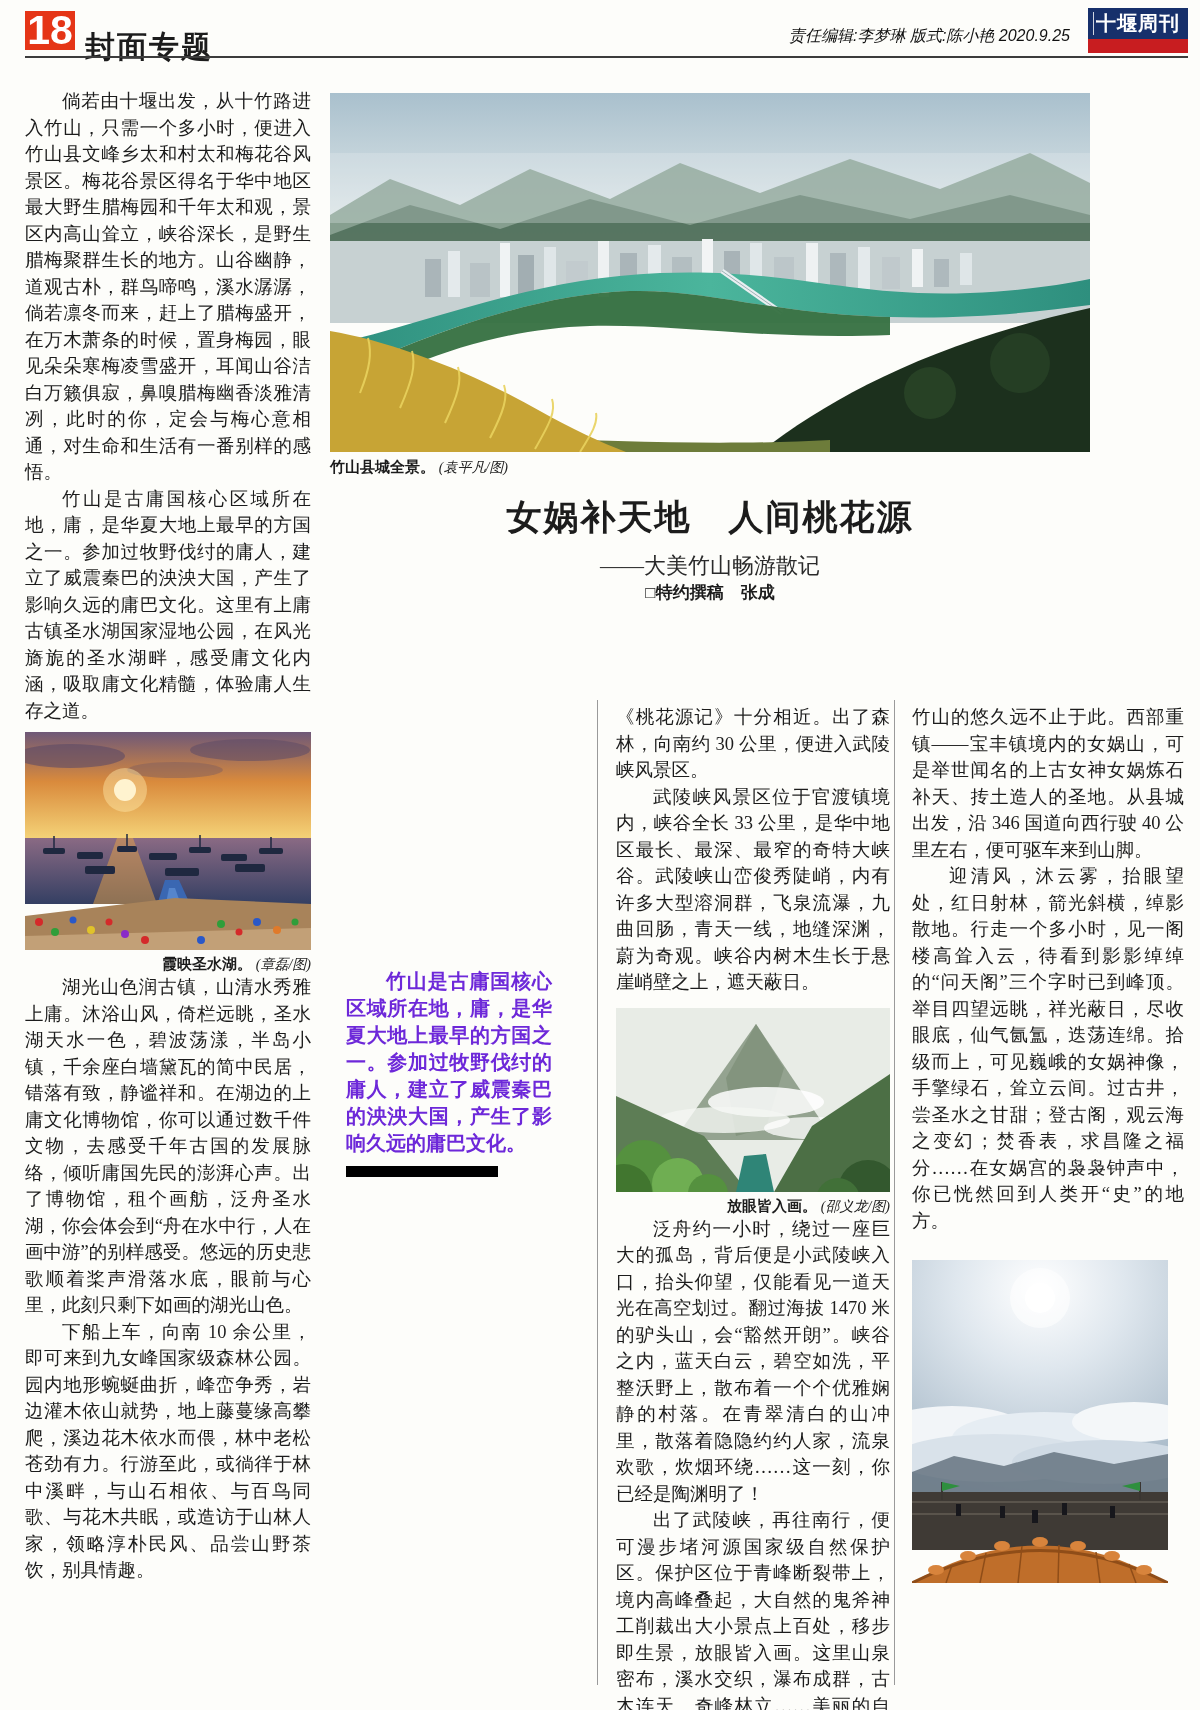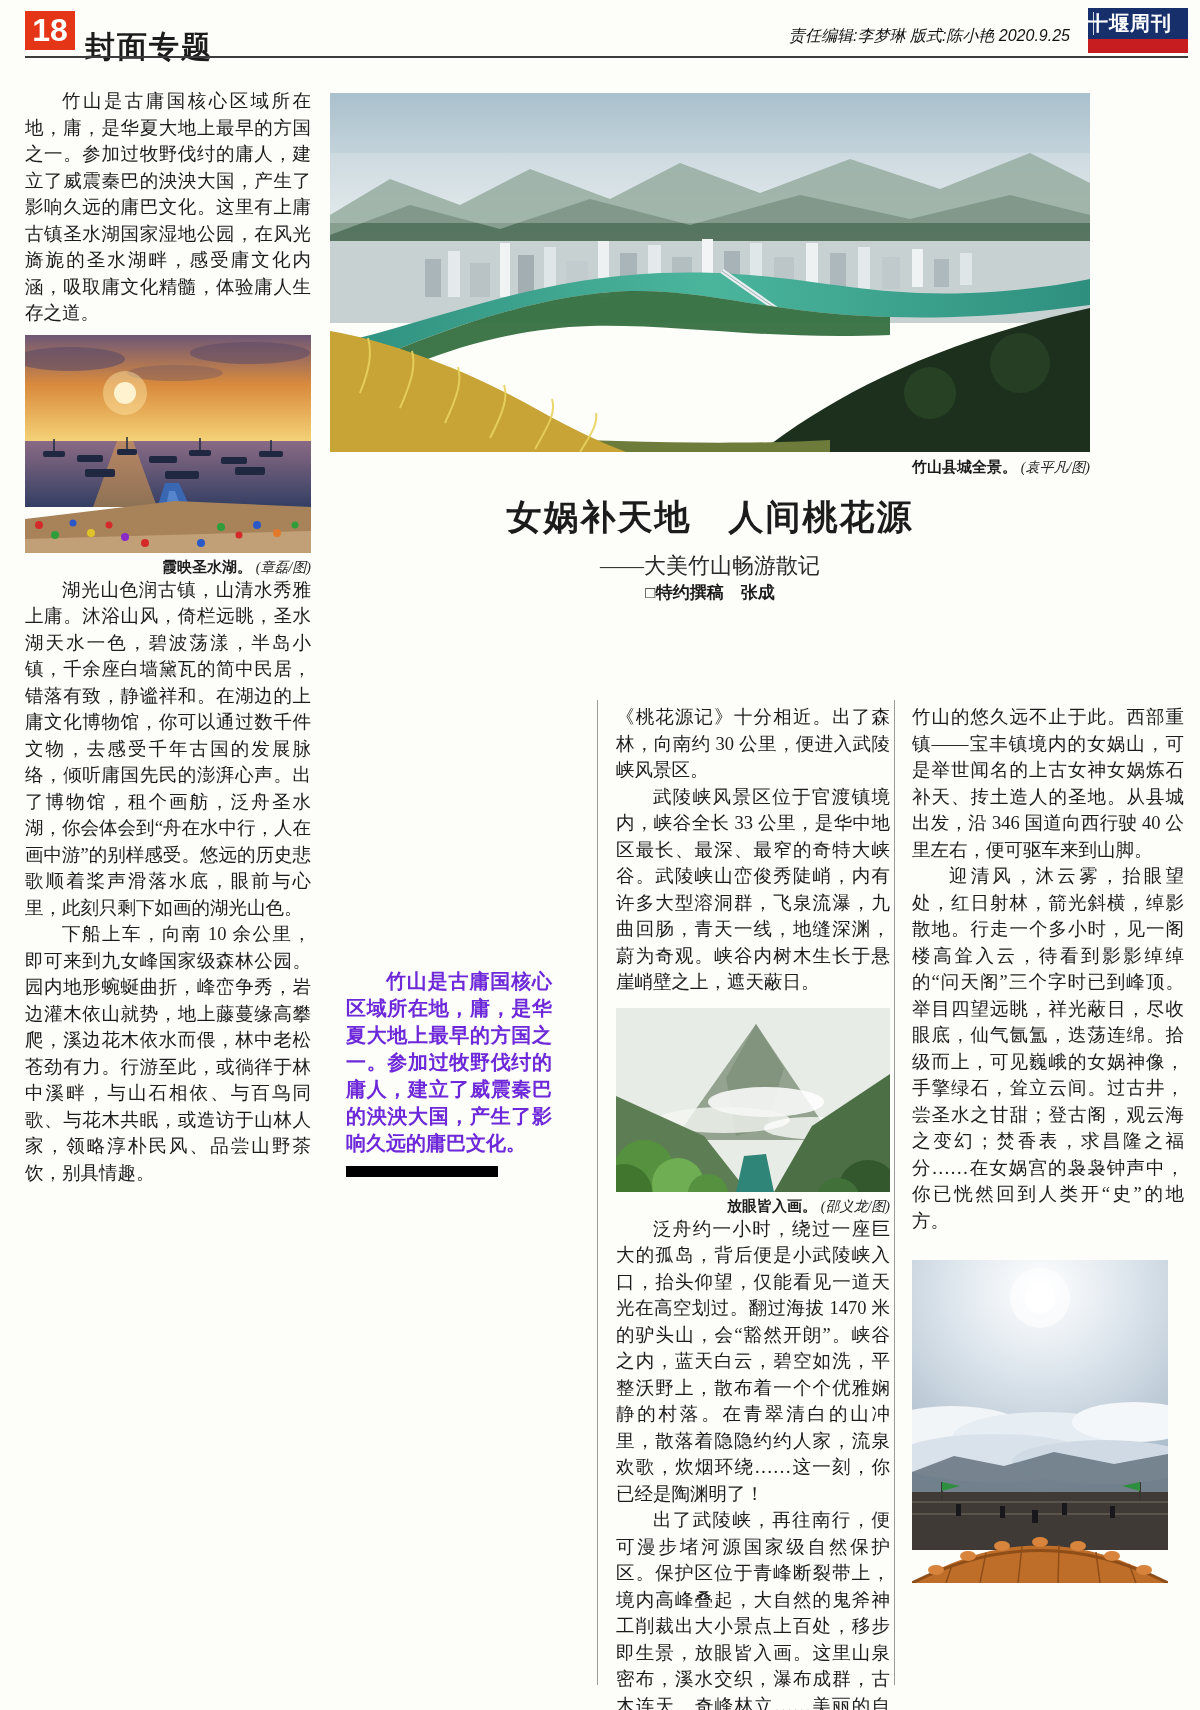--- a/index.html
+++ b/index.html
@@ -3,28 +3,28 @@
 <meta charset="utf-8">
 <style>
   html,body{margin:0;padding:0;background:#e9e9e9;}
   .page{position:relative;width:1200px;height:1710px;background:#fdfdfa;margin:0 auto;
         font-family:"Liberation Serif",serif;color:#1c1c1c;overflow:hidden;}
 
   
   .hdr{position:absolute;left:25px;top:8px;width:1163px;height:46px;}
   .pagebox{position:absolute;left:0;top:3px;width:50px;height:39px;background:#e53517;
            color:#fff;font-family:"Liberation Sans",sans-serif;font-weight:bold;
-           font-size:32px;line-height:39px;text-align:center;}
+           font-size:41px;line-height:39px;text-align:center;}
   .section{position:absolute;left:60px;top:19px;font-family:"Liberation Sans",sans-serif;
            font-weight:bold;font-size:30px;letter-spacing:2px;}
   .editors{position:absolute;right:118px;top:18px;font-family:"Liberation Sans",sans-serif;
            font-weight:normal;font-style:italic;font-size:16px;color:#111;}
   .masthead{position:absolute;right:0;top:0;width:100px;height:45px;}
   .masthead .navy{position:relative;height:31px;background:#17306b;color:#fff;
-           font-weight:bold;font-size:20px;line-height:31px;text-align:left;letter-spacing:1px;}
+           font-weight:bold;font-size:20px;line-height:31px;text-align:center;letter-spacing:1px;}
   .masthead .navy:before{content:"";position:absolute;left:5px;top:4px;bottom:4px;width:1px;background:rgba(255,255,255,.8);}
   .masthead .redbar{height:14px;background:#c81d20;}
   .hrule{position:absolute;left:25px;top:56px;width:1163px;height:2px;background:#3c3c3c;}
 
   
   .photo{display:block;}
   .photo svg{display:block;}
   .cap{font-size:15px;}
   .cap .nm{font-family:"Liberation Sans",sans-serif;font-weight:bold;}
   .cap .cr{font-style:italic;font-size:14px;color:#222;}
@@ -44,21 +44,21 @@
 
   .pullquote{position:absolute;left:346px;top:968px;width:206px;}
   .pullquote p{margin:0;font-size:20px;font-weight:bold;line-height:27px;
                text-align:justify;text-indent:2em;color:#6d28d9;}
   .blackbar{position:absolute;left:346px;top:1166px;width:152px;height:11px;background:#000;}
 
   .vrule{position:absolute;top:700px;width:1px;height:985px;background:#9a9a9a;}
   .vrule1{left:597px;} .vrule2{left:894px;}
 
   .main-photo{position:absolute;left:330px;top:93px;width:760px;height:359px;}
-  .main-cap{position:absolute;left:330px;top:458px;width:760px;text-align:right;}
+  .main-cap{position:absolute;left:330px;top:458px;width:760px;}
 
   .mt8{margin-top:8px;} .mt12{margin-top:12px;} .mt26{margin-top:26px;}
   .mt40{margin-top:40px;} .mt44{margin-top:44px;}
   .capline{margin-top:5px;text-align:right;}
 </style>
 </head>
 <body>
 
 <div class="page">
 
@@ -139,20 +139,21 @@
     <span class="cr">(袁平凡/图)</span>
   </div>
 
   <div class="titleblock">
     <div class="a-title">女娲补天地　人间桃花源</div>
     <div class="a-sub">——大美竹山畅游散记</div>
     <div class="a-by">□特约撰稿　张成</div>
   </div>
 
   <div class="col-left coltext">
+    <p>倘若由十堰出发，从十竹路进入竹山，只需一个多小时，便进入竹山县文峰乡太和村太和梅花谷风景区。梅花谷景区得名于华中地区最大野生腊梅园和千年太和观，景区内高山耸立，峡谷深长，是野生腊梅聚群生长的地方。山谷幽静，道观古朴，群鸟啼鸣，溪水潺潺，倘若凛冬而来，赶上了腊梅盛开，在万木萧条的时候，置身梅园，眼见朵朵寒梅凌雪盛开，耳闻山谷洁白万籁俱寂，鼻嗅腊梅幽香淡雅清冽，此时的你，定会与梅心意相通，对生命和生活有一番别样的感悟。</p>
     <p>竹山是古庸国核心区域所在地，庸，是华夏大地上最早的方国之一。参加过牧野伐纣的庸人，建立了威震秦巴的泱泱大国，产生了影响久远的庸巴文化。这里有上庸古镇圣水湖国家湿地公园，在风光旖旎的圣水湖畔，感受庸文化内涵，吸取庸文化精髓，体验庸人生存之道。</p>
 
     <div class="photo mt8">
       <svg viewBox="0 0 286 218" width="286" height="218" preserveAspectRatio="none">
         <defs>
           <linearGradient id="lsky" x1="0" y1="0" x2="0" y2="1">
             <stop offset="0" stop-color="#6e5878"></stop>
               <stop offset="0.45" stop-color="#d98a3c"></stop>
               <stop offset="1" stop-color="#f6d77b"></stop>
           </linearGradient>

